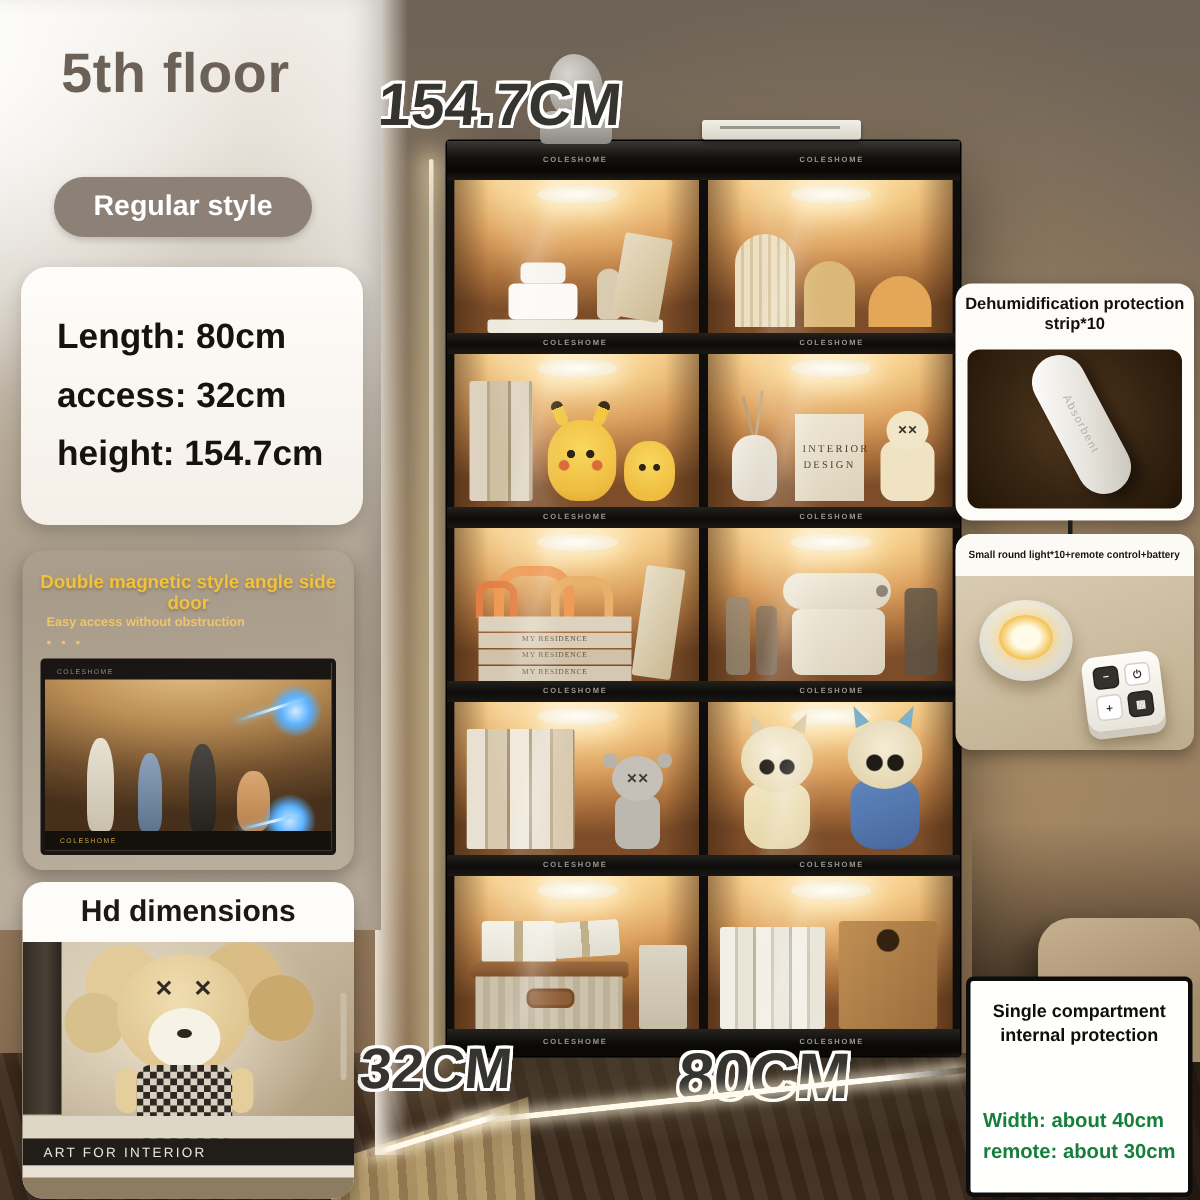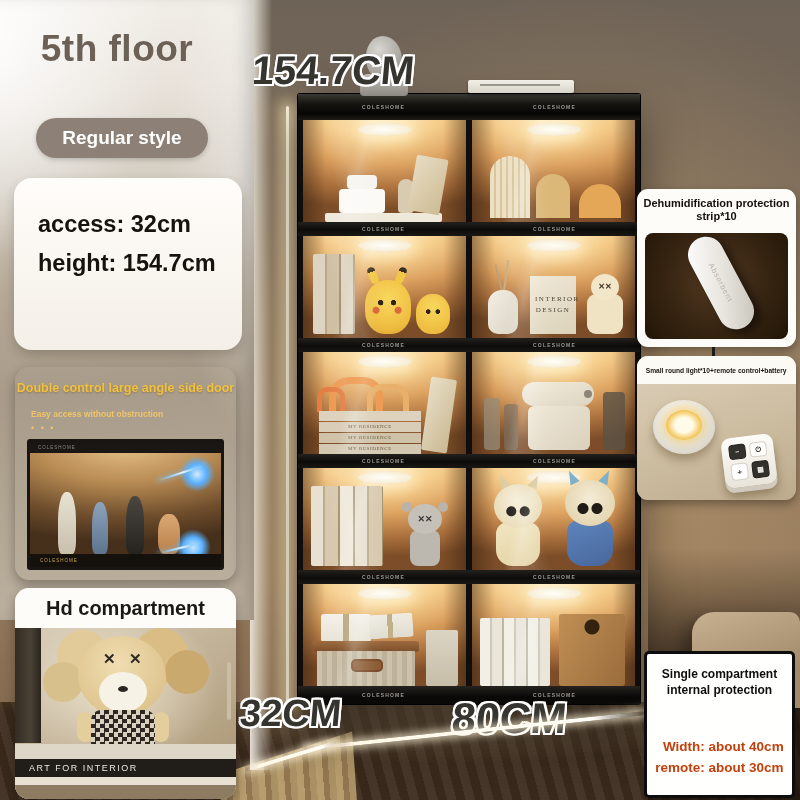--- a/index.html
+++ b/index.html
@@ -180,21 +180,21 @@
     display:grid;grid-template-columns:1fr 1fr;gap:4px;padding:7px;box-sizing:border-box;}
   .rbtn{border-radius:4px;background:#fff;border:1px solid #d5d1c6;display:flex;align-items:center;
     justify-content:center;font-size:7px;font-weight:bold;color:#2d2a24;}
   .rbtn.dark{background:#33312c;color:#f2f0ea;border-color:#23211d;}
 
   .dims-box{position:absolute;left:644px;top:651px;width:151px;height:147px;box-sizing:border-box;
     background:#fffffe;border:3px solid #0d0d0d;border-radius:5px;padding:12px 6px 10px;
     display:flex;flex-direction:column;align-items:center;}
   .dims-title{font-size:12px;font-weight:bold;color:#0f0e0c;text-align:center;line-height:1.35;}
   .dims-lines{margin-top:auto;margin-bottom:6px;}
-  .dims-lines div{font-size:13.5px;font-weight:bold;color:#c2410c;text-align:right;line-height:1.55;}
+  .dims-lines div{font-size:13.5px;font-weight:bold;color:#15803d;text-align:left;line-height:1.55;}
 </style>
 </head>
 <body>
 
 <div id="stage">
 
   <div class="room"></div>
   <div class="floor"></div>
   <div class="rug"></div>
   <div class="sofa-shadow"></div>
@@ -345,26 +345,27 @@
   <div class="measure m-d">32CM</div>
   <div class="measure m-w">80CM</div>
   <div class="glow-line gl-80"></div>
   <div class="glow-line gl-32"></div>
 
   <div class="left-panel">
     <div class="floor-title">5th floor</div>
     <div class="style-badge" style="background:#8d8077;">Regular style</div>
 
     <div class="size-card">
+      <div>Length: 80cm</div>
       <div>access: 32cm</div>
       <div>height: 154.7cm</div>
     </div>
 
     <div class="thumb thumb1">
-      <div class="t1-title">Double control large angle side door</div>
+      <div class="t1-title">Double magnetic style angle side door</div>
       <div class="t1-sub">Easy access without obstruction</div>
       <div class="t1-dots">• • •</div>
       <div class="t1-case">
         <div class="t1-beam">
           <span>COLESHOME</span>
         </div>
         <div class="fg" style="left:28px;width:18px;height:62px;background:linear-gradient(#e8e2d4,#c9c0ac);"></div>
         <div class="fg" style="left:62px;width:16px;height:52px;background:linear-gradient(#8da2bc,#5d748f);"></div>
         <div class="fg" style="left:96px;width:18px;height:58px;background:linear-gradient(#4a4642,#26231f);"></div>
         <div class="fg" style="left:128px;width:22px;height:40px;background:linear-gradient(#d9a873,#b97f4a);border-radius:45% 45% 30% 30%;"></div>
@@ -373,21 +374,21 @@
         <div class="orb" style="right:10px;bottom:2px;"></div>
         <div class="zap" style="right:18px;bottom:18px;width:46px;transform:rotate(-14deg);"></div>
         <div class="t1-base">
           <span>COLESHOME</span>
         </div>
       </div>
     </div>
 
     <div class="thumb thumb2">
       <div class="t2-strip">
-        <span class="t2-title">Hd compartment</span>
+        <span class="t2-title">Hd dimensions</span>
       </div>
       <div class="t2-photo">
         <div class="t2-spine"></div>
         <div class="mane" style="left:42px;top:2px;width:52px;height:52px;"></div>
         <div class="mane" style="left:118px;top:0;width:56px;height:56px;background:#d9bd85;"></div>
         <div class="mane" style="left:150px;top:22px;width:44px;height:44px;background:#c9a96e;"></div>
         <div class="mane" style="left:28px;top:34px;width:40px;height:40px;background:#d8c08c;"></div>
         <div class="bear-head"></div>
         <div class="bear-face"></div>
         <span class="bear-eye" style="left:88px;">✕</span>

